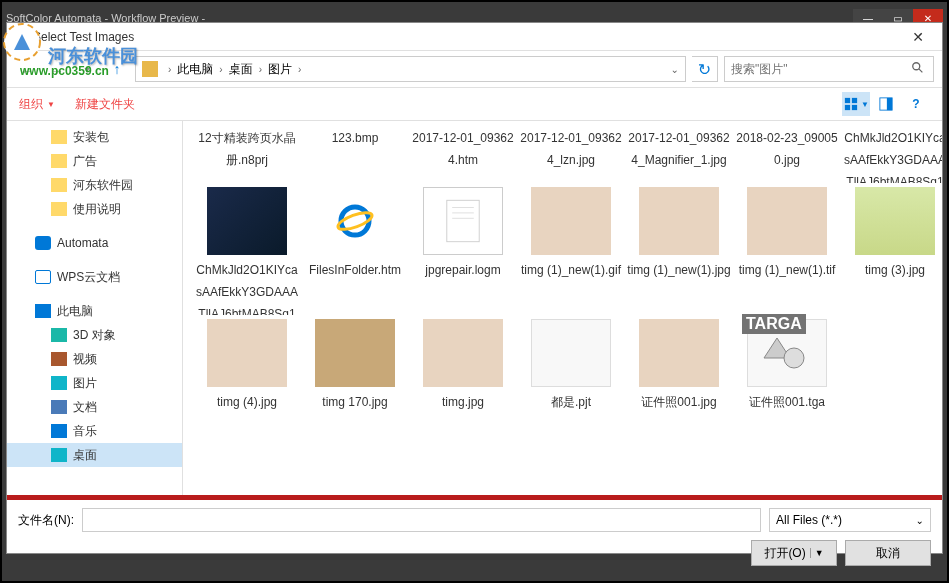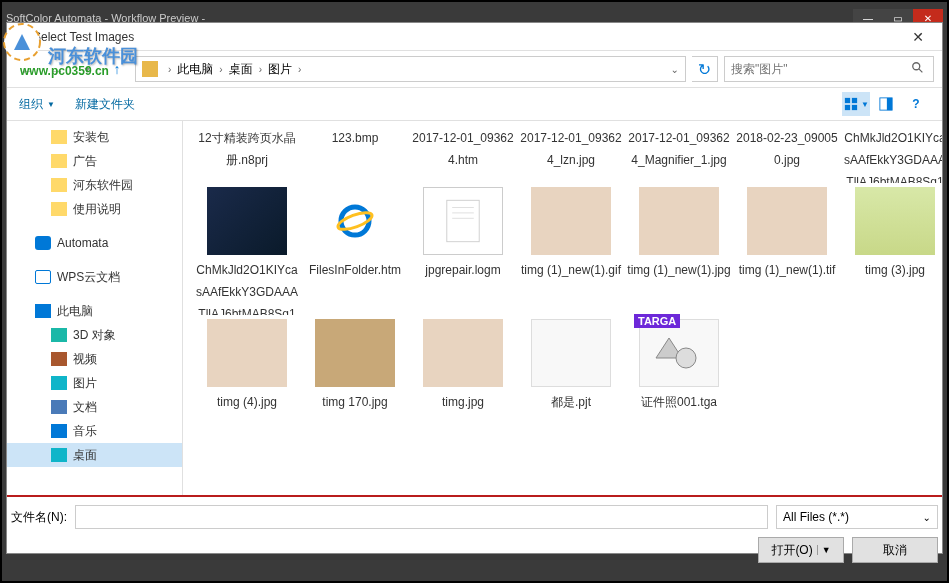--- a/index.html
+++ b/index.html
@@ -30,21 +30,21 @@
 .nav-btn.active { color: #0078d7; }
 .breadcrumb { flex: 1; height: 26px; border: 1px solid #ccc; display: flex; align-items: center; padding: 0 6px; background: #fff; font-size: 12px; }
 .breadcrumb .bc-icon { width: 16px; height: 16px; background: #e8b84a; margin-right: 4px; }
 .breadcrumb .sep { margin: 0 6px; color: #666; font-size: 10px; }
 .bc-refresh { width: 26px; height: 26px; border: 1px solid #ccc; border-left: none; display: flex; align-items: center; justify-content: center; color: #0078d7; }
 .search-box { width: 210px; height: 26px; border: 1px solid #ccc; display: flex; align-items: center; padding: 0 6px; background: #fff; }
 .search-box input { flex: 1; border: none; outline: none; font-size: 12px; color: #888; }
 .search-icon { width: 16px; height: 16px; color: #666; }
 
 .toolbar { height: 34px; border-top: 1px solid #e0e0e0; border-bottom: 1px solid #e0e0e0; display: flex; align-items: center; padding: 0 12px; font-size: 12px; }
-.tool-item { margin-right: 20px; color: #0369a1; display: flex; align-items: center; }
+.tool-item { margin-right: 20px; color: #ef4444; display: flex; align-items: center; }
 .tool-drop { font-size: 8px; margin-left: 4px; }
 .tool-spacer { flex: 1; }
 .view-btn { width: 28px; height: 24px; display: flex; align-items: center; justify-content: center; margin-left: 2px; color: #0078d7; }
 .view-btn.selected { background: #cce4f7; }
 
 .body-area { display: flex; height: 374px; }
 .sidebar { width: 176px; border-right: 1px solid #e0e0e0; overflow: hidden; padding-top: 4px; }
 .tree-item { display: flex; align-items: center; height: 24px; padding-left: 28px; font-size: 12px; color: #333; }
 .tree-item.indent2 { padding-left: 44px; }
 .tree-item .ticon { width: 16px; height: 14px; margin-right: 6px; }
@@ -66,26 +66,26 @@
 .file-item { width: 104px; text-align: center; font-size: 12px; color: #333; }
 .file-thumb { width: 80px; height: 68px; margin: 0 auto 4px; display: flex; align-items: center; justify-content: center; background: #f0f0f0; }
 .file-thumb.img1 { background: linear-gradient(135deg,#1a2a4a,#0a1a2a); }
 .file-thumb.girl { background: #e8d4c0; }
 .file-thumb.girl2 { background: linear-gradient(#d8e8a8,#c8d888); }
 .file-thumb.ie { background: #fff; }
 .file-thumb.txt { background: #fff; border: 1px solid #ccc; }
 .file-thumb.collage { background: #c8a878; }
 .file-thumb.white { background: #f8f8f8; border: 1px solid #ddd; }
 .file-thumb.targa { background: #f8f8f8; border: 1px solid #ddd; position: relative; }
-.targa-tag { position: absolute; top: -6px; left: -6px; background: #6d28d9; color: #fff; font-size: 11px; font-weight: bold; padding: 1px 4px; }
+.targa-tag { position: absolute; top: -6px; left: -6px; background: #737373; color: #fff; font-size: 16px; font-weight: bold; padding: 1px 4px; }
 .file-name { line-height: 22px; word-break: break-all; max-height: 56px; overflow: hidden; }
 
 .row0 .file-name { margin-top: 0; }
 
-.bottom-bar { padding: 8px 4px; border-top: 2px solid #b91c1c; }
+.bottom-bar { padding: 8px 11px; border-top: 5px solid #b91c1c; }
 .fn-row { display: flex; align-items: center; margin-bottom: 8px; }
 .fn-label { font-size: 12px; margin-right: 8px; }
 .fn-input { flex: 1; height: 24px; border: 1px solid #ccc; padding: 0 6px; font-size: 12px; }
 .ft-combo { width: 162px; height: 24px; border: 1px solid #ccc; margin-left: 8px; padding: 0 6px; font-size: 12px; display: flex; align-items: center; justify-content: space-between; }
 .btn-row { display: flex; justify-content: flex-end; gap: 8px; }
 .dlg-btn { width: 86px; height: 26px; border: 1px solid #aaa; background: #e1e1e1; font-size: 12px; display: flex; align-items: center; justify-content: center; }
 
 .status-strip { position: absolute; bottom: 6px; left: 6px; right: 6px; height: 22px; background: #ddd; display: flex; align-items: center; font-size: 11px; }
 .status-item { display: flex; align-items: center; height: 20px; padding: 0 10px; margin-left: 4px; background: #eee; }
 .status-icon { width: 16px; height: 14px; margin-right: 6px; }
@@ -316,20 +316,24 @@
           </div>
           <div class="file-item">
             <div class="file-thumb girl"></div>
             <div class="file-name">timg.jpg</div>
           </div>
           <div class="file-item">
             <div class="file-thumb white"></div>
             <div class="file-name">都是.pjt</div>
           </div>
           <div class="file-item">
+            <div class="file-thumb girl"></div>
+            <div class="file-name">证件照001.jpg</div>
+          </div>
+          <div class="file-item">
             <div class="file-thumb targa">
               <div class="targa-tag">TARGA</div>
               <svg viewBox="0 0 50 40" width="50" height="40">
                 <polygon points="15,5 28,25 2,25" fill="#ccc" stroke="#888"></polygon>
                 <circle cx="32" cy="25" r="10" fill="#ddd" stroke="#888"></circle>
               </svg>
             </div>
             <div class="file-name">证件照001.tga</div>
           </div>
           <div class="file-item"></div>

